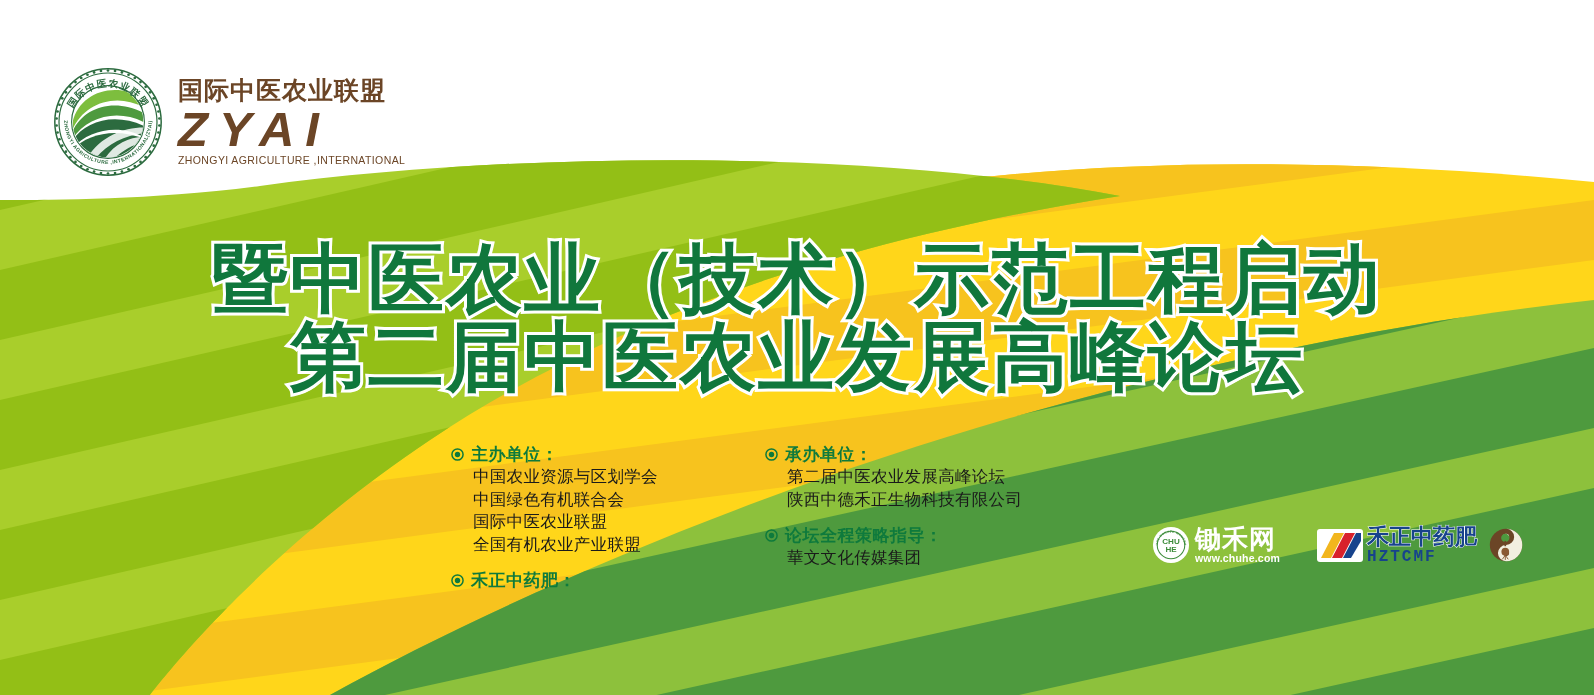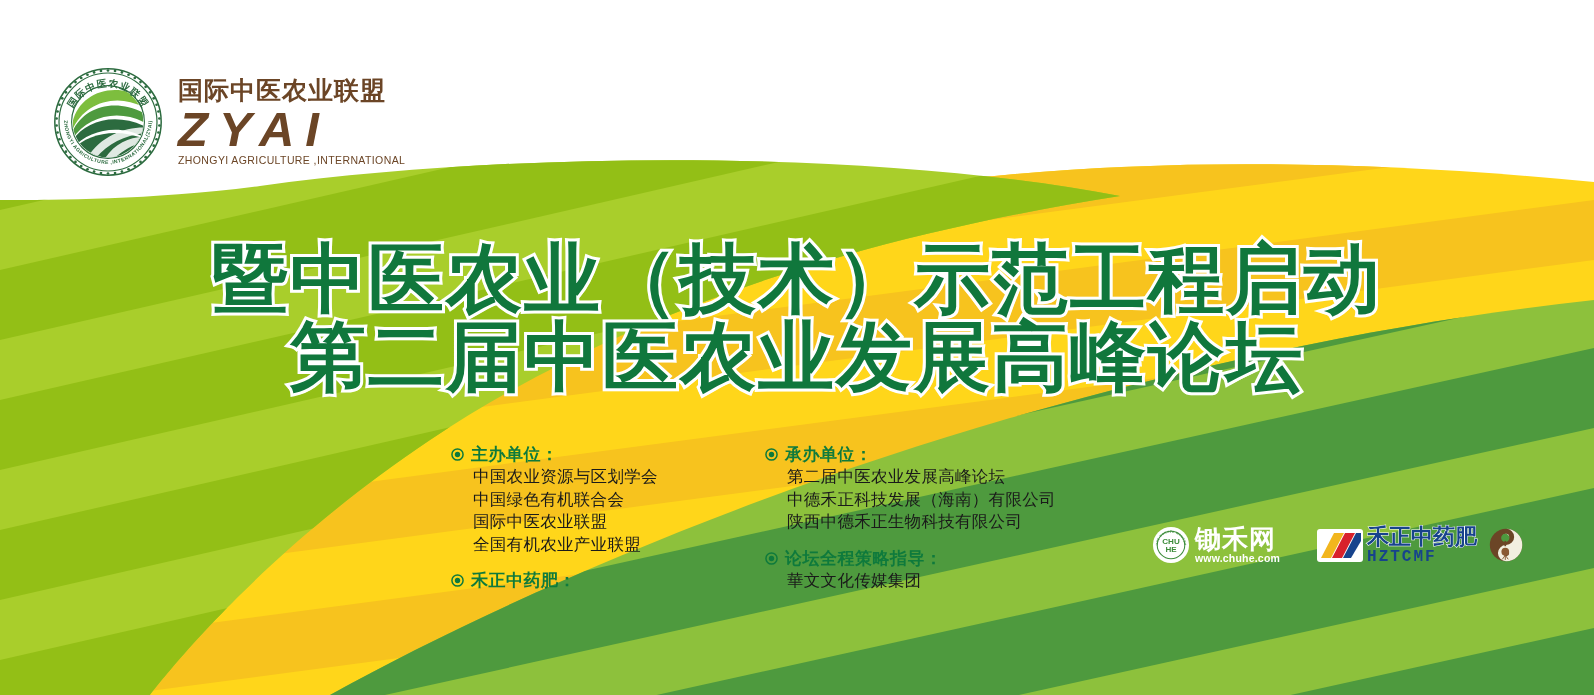--- a/index.html
+++ b/index.html
@@ -316,21 +316,20 @@
       <div class="info-group">
         <div class="info-head">
           <svg class="bullet-icon" viewBox="0 0 14 14">
             <circle cx="7" cy="7" r="6" fill="none" stroke="#0E7A3C" stroke-width="1.6"></circle>
             <circle cx="7" cy="7" r="2.9" fill="#0E7A3C"></circle>
           </svg>
           <span>承办单位：</span>
         </div>
         <ul class="info-list">
           <li>第二届中医农业发展高峰论坛</li>
-          <li>中德禾正科技发展（海南）有限公司</li>
           <li>陕西中德禾正生物科技有限公司</li>
         </ul>
       </div>
 
       <div class="info-group">
         <div class="info-head">
           <svg class="bullet-icon" viewBox="0 0 14 14">
             <circle cx="7" cy="7" r="6" fill="none" stroke="#0E7A3C" stroke-width="1.6"></circle>
             <circle cx="7" cy="7" r="2.9" fill="#0E7A3C"></circle>
           </svg>

